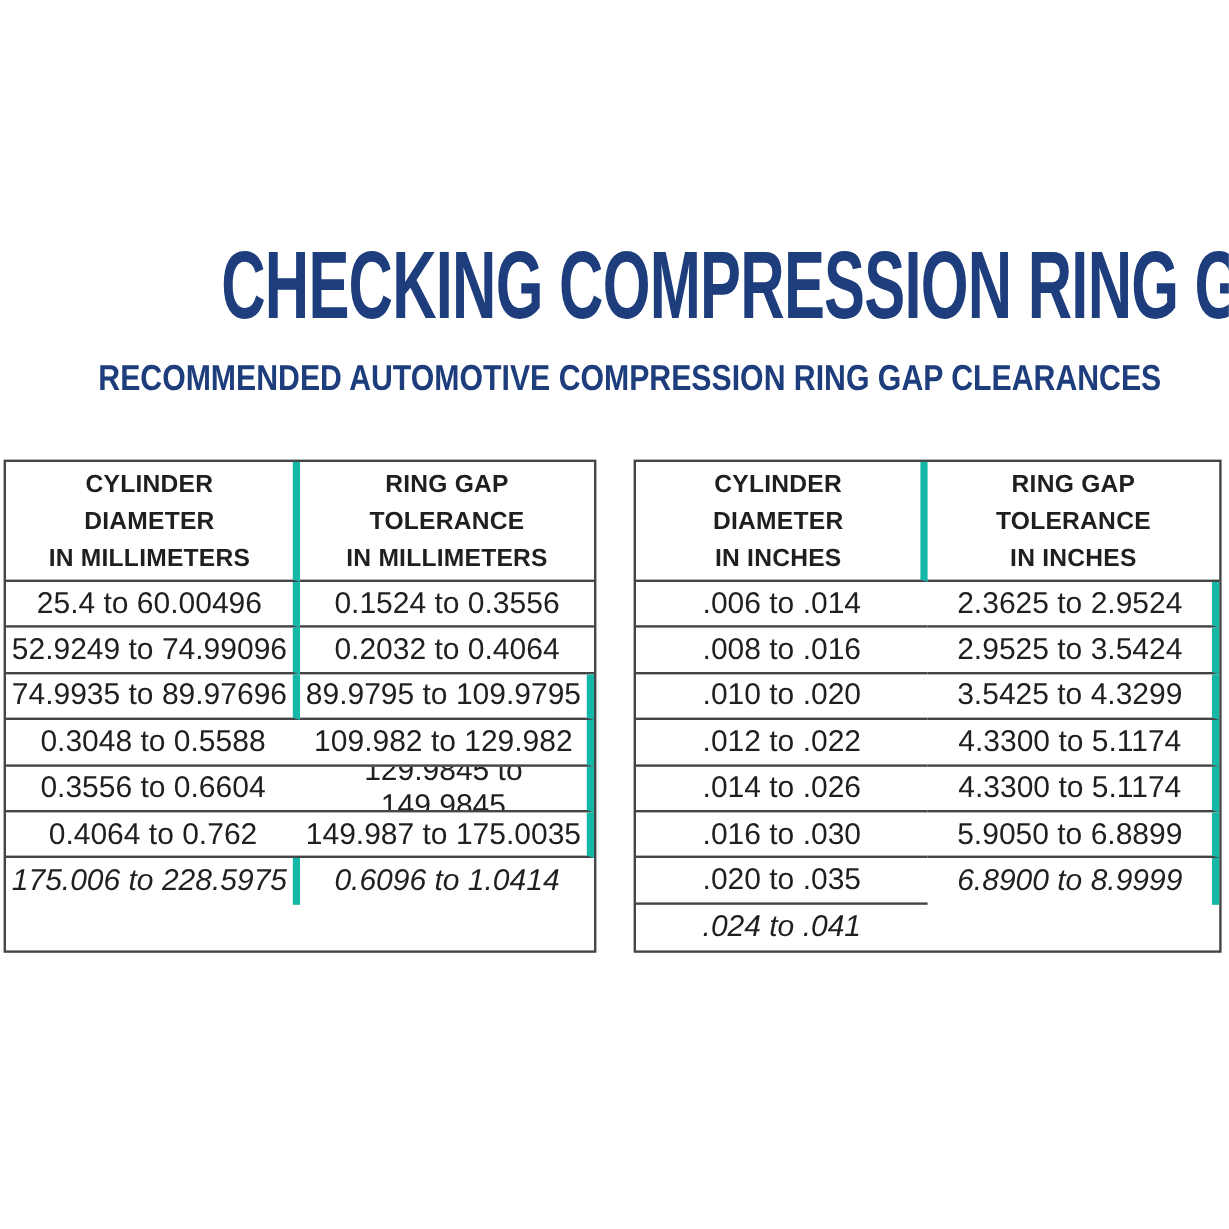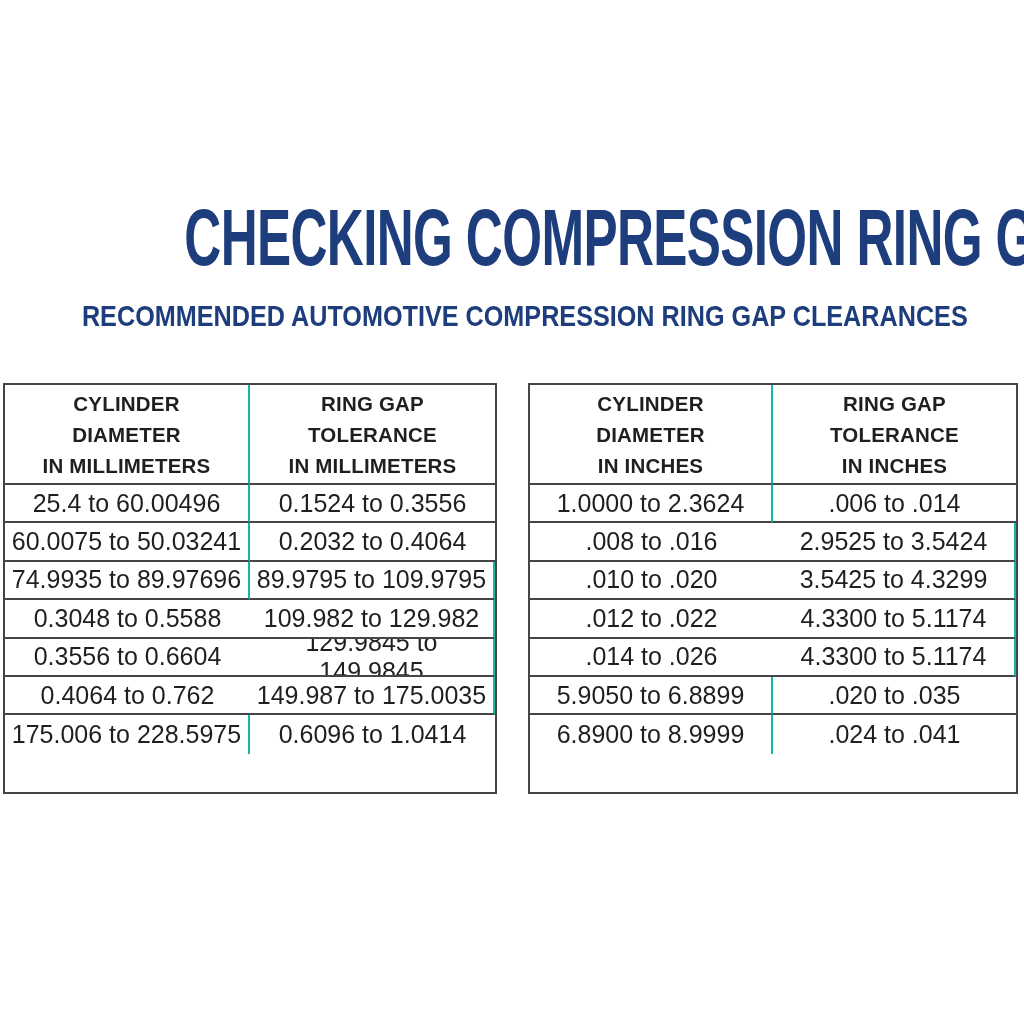--- a/index.html
+++ b/index.html
@@ -59,22 +59,22 @@
   .cell {
     display: flex;
     align-items: center;
     justify-content: center;
     text-align: center;
     font-size: 25px;
     color: #1f1f20;
     border-bottom: 2px solid #454547;
     overflow: hidden;
   }
-  .cell.col1 { border-right: 2px solid #14b8a6; }
-  .cell:nth-last-child(-n+2) { border-bottom: none; }
+  .cell.col1 { border-right: 6px solid #14b8a6; }
+  .cell:nth-last-child(-n+2) { border-bottom: none; font-style: italic; }
 
   .cell.header {
     font-weight: bold;
     font-size: 20.5px;
     line-height: 31px;
     white-space: pre-line;
     letter-spacing: 0.2px;
   }
 </style>
 </head>
@@ -86,21 +86,21 @@
 <div class="dtable dtable-mm">
   <div class="cell header col1">CYLINDER
 DIAMETER
 IN MILLIMETERS</div>
   <div class="cell header">RING GAP
 TOLERANCE
 IN MILLIMETERS</div>
 
   <div class="cell col1">25.4 to 60.00496</div>
   <div class="cell">0.1524 to 0.3556</div>
-  <div class="cell col1">60.0075 to 50.03241</div>
+  <div class="cell col1">52.9249 to 74.99096</div>
   <div class="cell">0.2032 to 0.4064</div>
   <div class="cell col1">74.9935 to 89.97696</div>
   <div class="cell col1">89.9795 to 109.9795</div>
   <div class="cell">0.3048 to 0.5588</div>
   <div class="cell col1">109.982 to 129.982</div>
   <div class="cell">0.3556 to 0.6604</div>
   <div class="cell col1">129.9845 to 149.9845</div>
   <div class="cell">0.4064 to 0.762</div>
   <div class="cell col1">149.987 to 175.0035</div>
   <div class="cell col1">175.006 to 228.5975</div>
@@ -108,27 +108,28 @@
 </div>
 
 <div class="dtable dtable-inch">
   <div class="cell header col1">CYLINDER
 DIAMETER
 IN INCHES</div>
   <div class="cell header">RING GAP
 TOLERANCE
 IN INCHES</div>
 
-  <div class="cell col1">1.0000 to 2.3624</div>
   <div class="cell">.006 to .014</div>
+  <div class="cell col1">2.3625 to 2.9524</div>
   <div class="cell">.008 to .016</div>
   <div class="cell col1">2.9525 to 3.5424</div>
   <div class="cell">.010 to .020</div>
   <div class="cell col1">3.5425 to 4.3299</div>
   <div class="cell">.012 to .022</div>
   <div class="cell col1">4.3300 to 5.1174</div>
   <div class="cell">.014 to .026</div>
   <div class="cell col1">4.3300 to 5.1174</div>
+  <div class="cell">.016 to .030</div>
   <div class="cell col1">5.9050 to 6.8899</div>
   <div class="cell">.020 to .035</div>
   <div class="cell col1">6.8900 to 8.9999</div>
   <div class="cell">.024 to .041</div>
 </div>
 
 </body></html>

